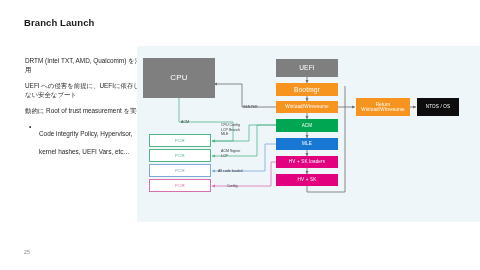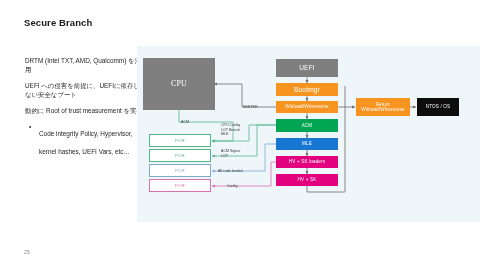--- a/index.html
+++ b/index.html
@@ -118,21 +118,21 @@
     left: 0; top: 0;
     width: 343px; height: 176px;
     pointer-events: none;
   }
 </style>
 </head>
 <body>
 
 <div id="slide">
 
-  <div id="slide-title">Secure Branch</div>
+  <div id="slide-title">Branch Launch</div>
 
   <div id="body-text">
     <div class="para">DRTM (Intel TXT, AMD, Qualcomm) を活用</div>
     <div class="para">UEFI への侵害を前提に、UEFIに依存しない安全なブート</div>
     <div class="para">動的に Root of trust measurement を実行</div>
     <div class="bullet-block">
       <span class="dot">•</span>
       <span class="bullet-text">Code integrity Policy, Hypervisor, kernel hashes, UEFI Vars, etc…</span>
     </div>
   </div>
@@ -181,21 +181,21 @@
 
       <path d="M139,79 L112,79 L112,95 L75,95" stroke="#53b68a" stroke-width="0.8" fill="none" marker-end="url(#ah-green)"></path>
 
       <path d="M139,79 L120,79 L120,110 L75,110" stroke="#53b68a" stroke-width="0.8" fill="none" marker-end="url(#ah-green)"></path>
 
       <path d="M139,98 L128,98 L128,125 L75,125" stroke="#7fa8d4" stroke-width="0.8" fill="none" marker-end="url(#ah-blue)"></path>
 
       <path d="M139,116 L134,116 L134,140 L75,140" stroke="#d96fae" stroke-width="0.8" fill="none" marker-end="url(#ah-pink)"></path>
     </svg>
 
-    <div class="node big" style="left:6px; top:12px; width:72px; height:52px; background:#7f7f7f;font-family:Liberation Serif, serif;">
+    <div class="node big" style="left:6px; top:12px; width:72px; height:40px; background:#7f7f7f;">
       <span>CPU</span>
     </div>
 
     <div class="node mid" style="left:139px; top:13px; width:62px; height:18px; background:#7f7f7f;">
       <span>UEFI</span>
     </div>
 
     <div class="node mid" style="left:139px; top:37px; width:62px; height:13px; background:#f79420;">
       <span>Bootmgr</span>
     </div>

